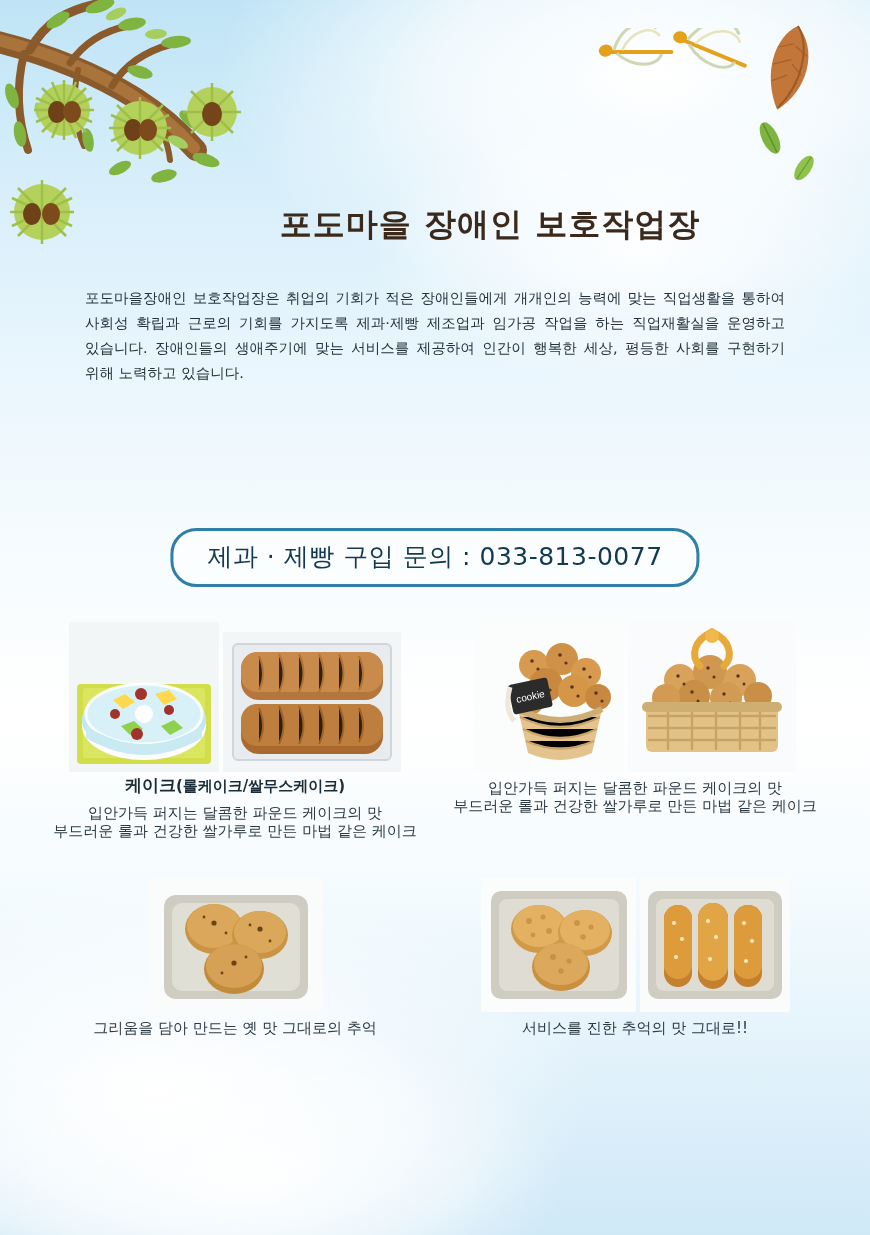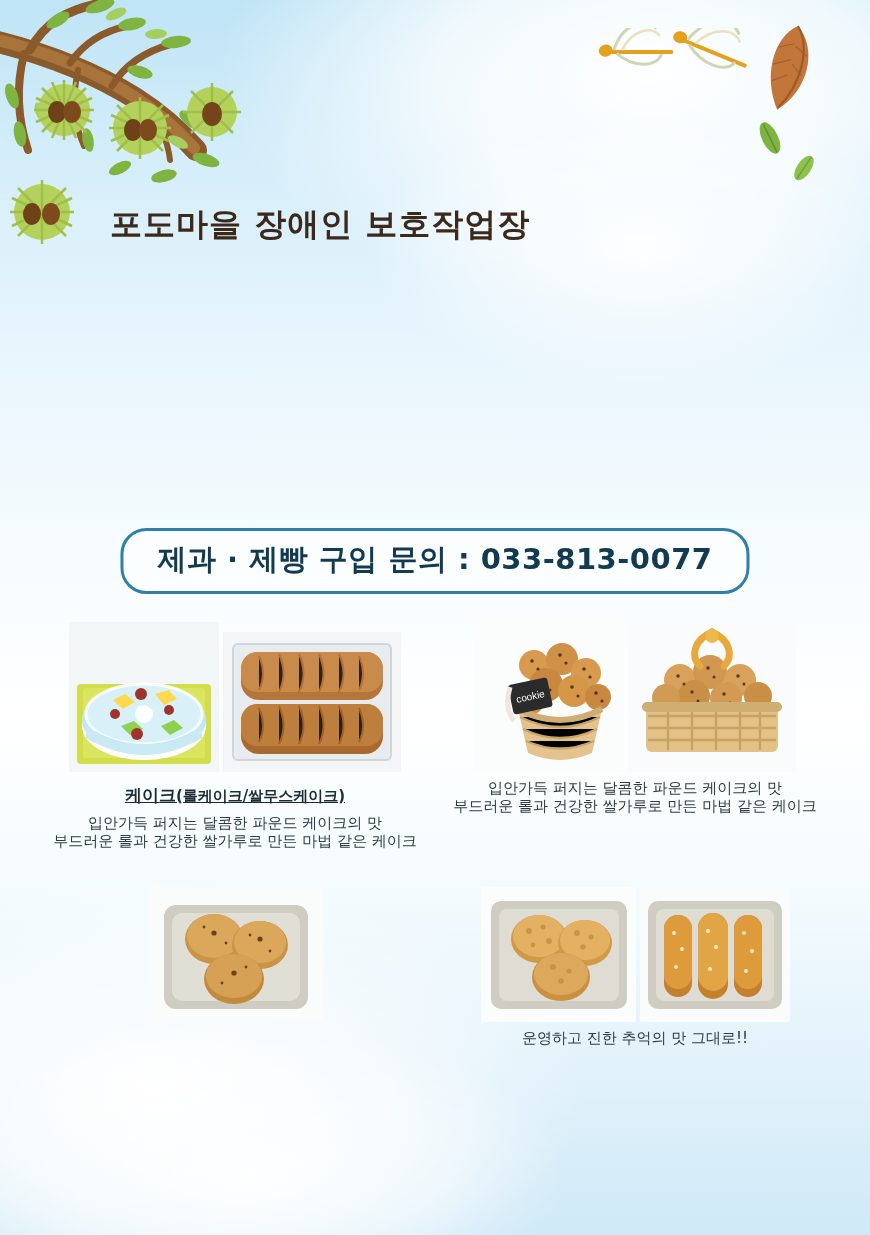--- a/index.html
+++ b/index.html
@@ -42,21 +42,21 @@
     right: 28px; top: 18px;
     width: 90px; height: 175px;
     pointer-events: none;
   }
 
   
   .title-row {
     position: absolute;
     left: 0; top: 182px;
     width: 870px;
-    text-align: left;
+    text-align: center;
   }
   .main-title {
     display: inline-block;
     font-family: "DejaVu Sans", "Liberation Sans", sans-serif;
     font-size: 32px;
     font-weight: bold;
     color: #3b2a1b;
     letter-spacing: 1px;
     padding-left: 110px;
   }
@@ -86,22 +86,22 @@
     transform: translateX(-50%);
     top: 528px;
     border: 3px solid #2f7fa8;
     border-radius: 26px;
     background: rgba(255,255,255,0.55);
     padding: 9px 34px 11px 34px;
     white-space: nowrap;
   }
   .phone-banner span {
     font-family: "DejaVu Sans", "Liberation Sans", sans-serif;
-    font-size: 29px;
-    font-weight: bold;
+    font-size: 25px;
+    font-weight: normal;
     color: #123a50;
     letter-spacing: 0.5px;
   }
 
   
   .products {
     position: absolute;
     left: 0;
     top: 612px;
     width: 870px;
@@ -123,26 +123,25 @@
     gap: 4px;
     height: 160px;
   }
   .row2 .photos { height: 140px; }
   .photo {
     position: relative;
     overflow: hidden;
     border-radius: 2px;
   }
   .pname {
-    margin-top: 12px;
+    margin-top: 2px;
     font-family: "DejaVu Sans", "Liberation Sans", sans-serif;
     font-size: 17px;
     font-weight: bold;
     color: #1b2c36;
-    text-decoration: underline;
   }
   .pname .sub {
     font-size: 15px;
     font-weight: bold;
   }
   .pdesc {
     margin-top: 7px;
     font-family: "DejaVu Sans", "Liberation Sans", sans-serif;
     font-size: 15px;
     line-height: 18px;
@@ -314,20 +313,21 @@
         <line x1="0" y1="-13" x2="0" y2="13" stroke="#6aa035" stroke-width="1.3"></line>
       </g>
     </svg>
   </div>
 
   <div class="title-row">
     <h1 class="main-title">포도마을 장애인 보호작업장</h1>
   </div>
 
   <div class="body-copy">
+    <p>포도마을장애인 보호작업장은 취업의 기회가 적은 장애인들에게 개개인의 능력에 맞는 직업생활을 통하여 사회성 확립과 근로의 기회를 가지도록 제과·제빵 제조업과 임가공 작업을 하는 직업재활실을 운영하고 있습니다. 장애인들의 생애주기에 맞는 서비스를 제공하여 인간이 행복한 세상, 평등한 사회를 구현하기 위해 노력하고 있습니다.</p>
   </div>
 
   <div class="phone-banner">
     <span>제과 · 제빵 구입 문의 : 033-813-0077</span>
   </div>
 
   <div class="products">
 
     <div class="prow row1">
 
@@ -518,20 +518,21 @@
                   <circle cx="102" cy="48" r="1.4"></circle>
                     <circle cx="122" cy="64" r="1.4"></circle>
                   <circle cx="74" cy="96" r="1.4"></circle>
                     <circle cx="98" cy="80" r="1.4"></circle>
                 </g>
               </g>
             </svg>
           </div>
         </div>
         <div class="pdesc">
+          <div>그리움을 담아 만드는 옛 맛 그대로의 추억</div>
         </div>
       </div>
 
       <div class="pcell">
         <div class="photos">
           <div class="photo ph-soboro">
             <svg width="155" height="135" viewBox="0 0 155 135" xmlns="http://www.w3.org/2000/svg">
               <rect x="0" y="0" width="155" height="135" fill="#fbfcfc"></rect>
               <rect x="10" y="14" width="136" height="108" rx="10" fill="#cfcdc2"></rect>
               <rect x="18" y="22" width="120" height="92" rx="8" fill="#dedcd3"></rect>
@@ -578,19 +579,19 @@
                     <circle cx="70" cy="82" r="2"></circle>
                   <circle cx="104" cy="46" r="2"></circle>
                     <circle cx="112" cy="64" r="2"></circle>
                     <circle cx="106" cy="84" r="2"></circle>
                 </g>
               </g>
             </svg>
           </div>
         </div>
         <div class="pdesc">
-          <div>운영하고 진한 추억의 맛 그대로!!</div>
+          <div>서비스를 진한 추억의 맛 그대로!!</div>
         </div>
       </div>
     </div>
   </div>
 
 </div>
 
 </body></html>

